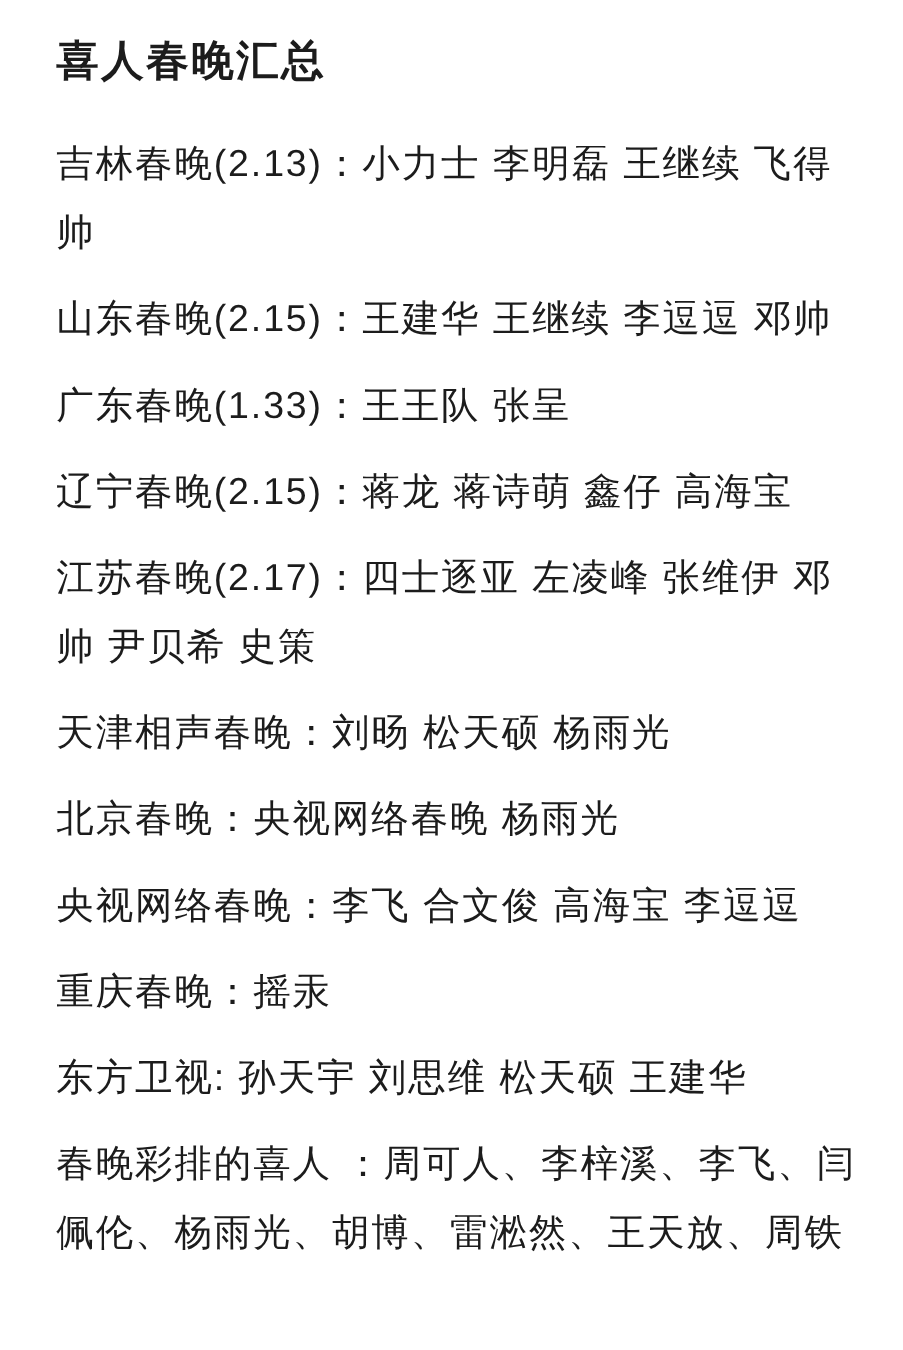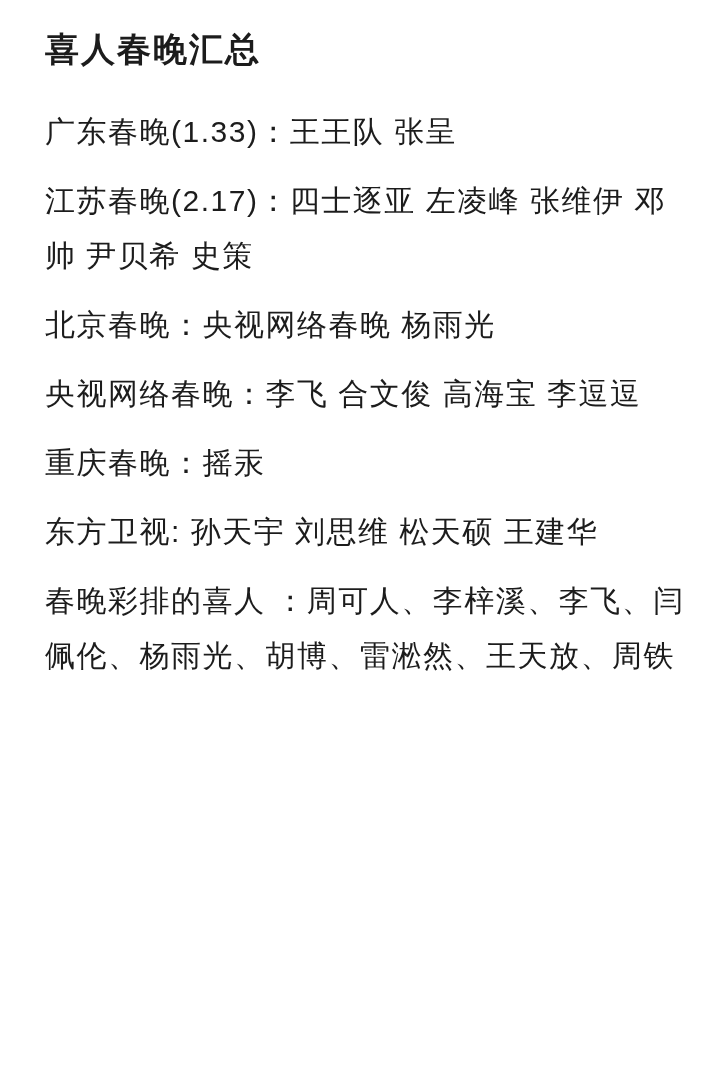--- a/index.html
+++ b/index.html
@@ -33,20 +33,24 @@
     letter-spacing: 1.5px;
     word-break: break-all;
   }
 </style>
 </head>
 <body>
 
 <div class="page">
   <h1 class="title">喜人春晚汇总</h1>
 
+  <p class="entry">吉林春晚(2.13)：小力士 李明磊 王继续 飞得帅</p>
+  <p class="entry">山东春晚(2.15)：王建华 王继续 李逗逗 邓帅</p>
   <p class="entry">广东春晚(1.33)：王王队 张呈</p>
+  <p class="entry">辽宁春晚(2.15)：蒋龙 蒋诗萌 鑫仔 高海宝</p>
   <p class="entry">江苏春晚(2.17)：四士逐亚 左凌峰 张维伊 邓帅 尹贝希 史策</p>
+  <p class="entry">天津相声春晚：刘旸 松天硕 杨雨光</p>
   <p class="entry">北京春晚：央视网络春晚 杨雨光</p>
   <p class="entry">央视网络春晚：李飞 合文俊 高海宝 李逗逗</p>
   <p class="entry">重庆春晚：摇汞</p>
   <p class="entry">东方卫视: 孙天宇 刘思维 松天硕 王建华</p>
   <p class="entry">春晚彩排的喜人 ：周可人、李梓溪、李飞、闫佩伦、杨雨光、胡博、雷淞然、王天放、周铁</p>
 </div>
 
 </body></html>

